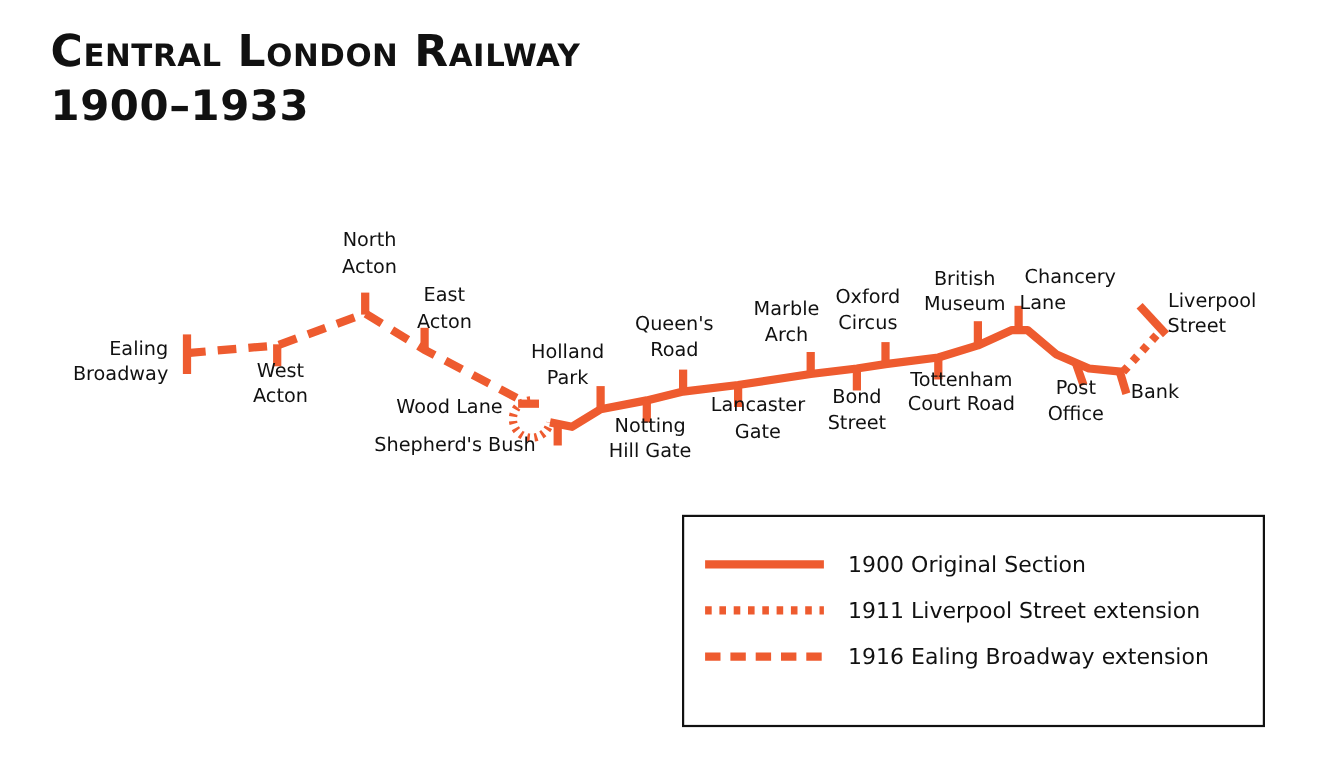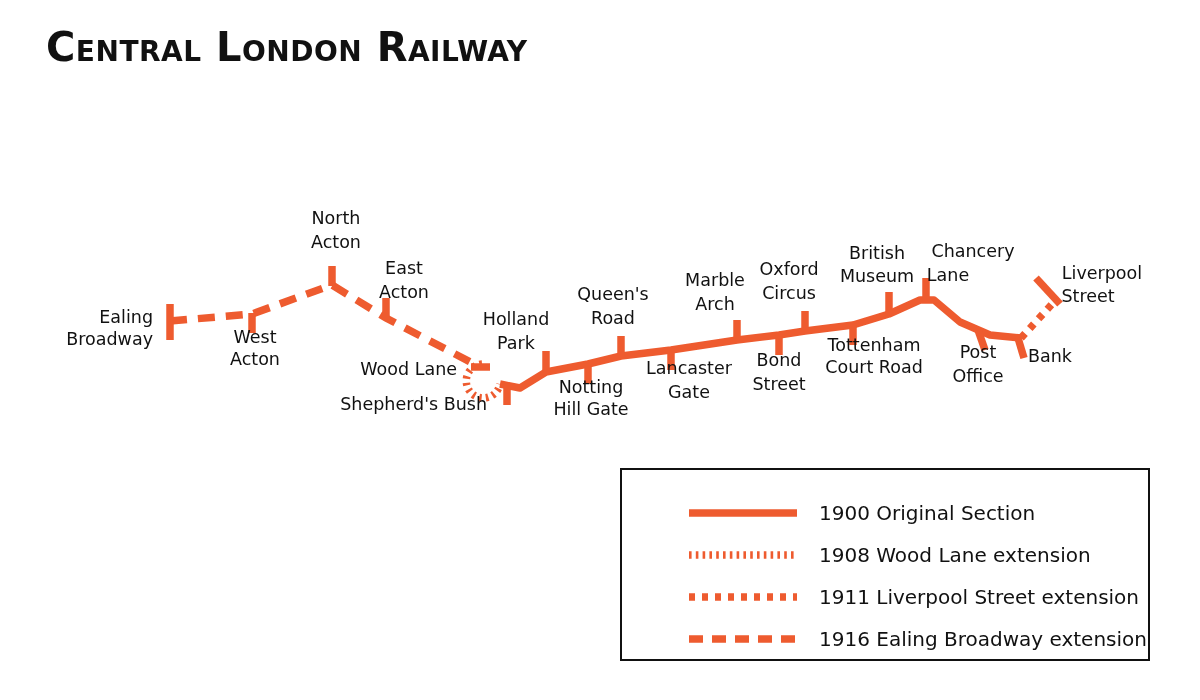--- a/index.html
+++ b/index.html
@@ -81,21 +81,20 @@
     background: #ffffff;
     box-sizing: border-box;
   }
   .legend-rows {
     position: absolute;
     left: 0; top: 0;
     width: 100%;
     height: 100%;
     padding: 22px 0 0 0;
     box-sizing: border-box;
-    margin-left: 48px;
   }
   .legend-row {
     display: flex;
     align-items: center;
     height: 42px;
     padding-left: 19px;
   }
   .legend-swatch {
     width: 108px;
     height: 14px;
@@ -118,20 +117,21 @@
     line-height: 1;
   }
 </style>
 </head>
 <body>
 
 <div id="map-root">
 
   <div class="title-block">
     <div class="title-main">Central London Railway</div>
+    <div class="title-sub">1900–1933</div>
   </div>
 
   <svg id="route-svg" viewBox="0 0 1200 700" xmlns="http://www.w3.org/2000/svg">
 
     <path id="seg-1920" d="M 170,321 L 252,314 L 332,285 L 386,318 L 478,366" fill="none" stroke="#EE5B2F" stroke-width="7.5" stroke-linecap="butt" stroke-dasharray="17 11"></path>
 
     <path id="seg-1908" d="M 482,364 A 17 17 0 1 0 500,384" fill="none" stroke="#EE5B2F" stroke-width="7.5" stroke-linecap="butt" stroke-dasharray="2.6 4.2"></path>
 
     <path id="seg-woodlane-stub" d="M 471,367 L 490,367" fill="none" stroke="#EE5B2F" stroke-width="7.5" stroke-linecap="butt"></path>
 
@@ -226,28 +226,20 @@
 
       <div class="legend-row">
         <span class="legend-swatch">
           <svg viewBox="0 0 108 14" xmlns="http://www.w3.org/2000/svg">
             <line x1="0" y1="7" x2="108" y2="7" stroke="#EE5B2F" stroke-width="7.5" stroke-linecap="butt"></line>
           </svg>
         </span>
         <span class="legend-text">1900 Original Section</span>
       </div>
 
-      <div class="legend-row">
-        <span class="legend-swatch">
-          <svg viewBox="0 0 108 14" xmlns="http://www.w3.org/2000/svg">
-            <line x1="0" y1="7" x2="108" y2="7" stroke="#EE5B2F" stroke-width="7.5" stroke-linecap="butt" stroke-dasharray="2.6 4.2"></line>
-          </svg>
-        </span>
-        <span class="legend-text">1908 Wood Lane extension</span>
-      </div>
 
       <div class="legend-row">
         <span class="legend-swatch">
           <svg viewBox="0 0 108 14" xmlns="http://www.w3.org/2000/svg">
             <line x1="0" y1="7" x2="108" y2="7" stroke="#EE5B2F" stroke-width="7.5" stroke-linecap="butt" stroke-dasharray="6 7"></line>
           </svg>
         </span>
         <span class="legend-text">1911 Liverpool Street extension</span>
       </div>
 

